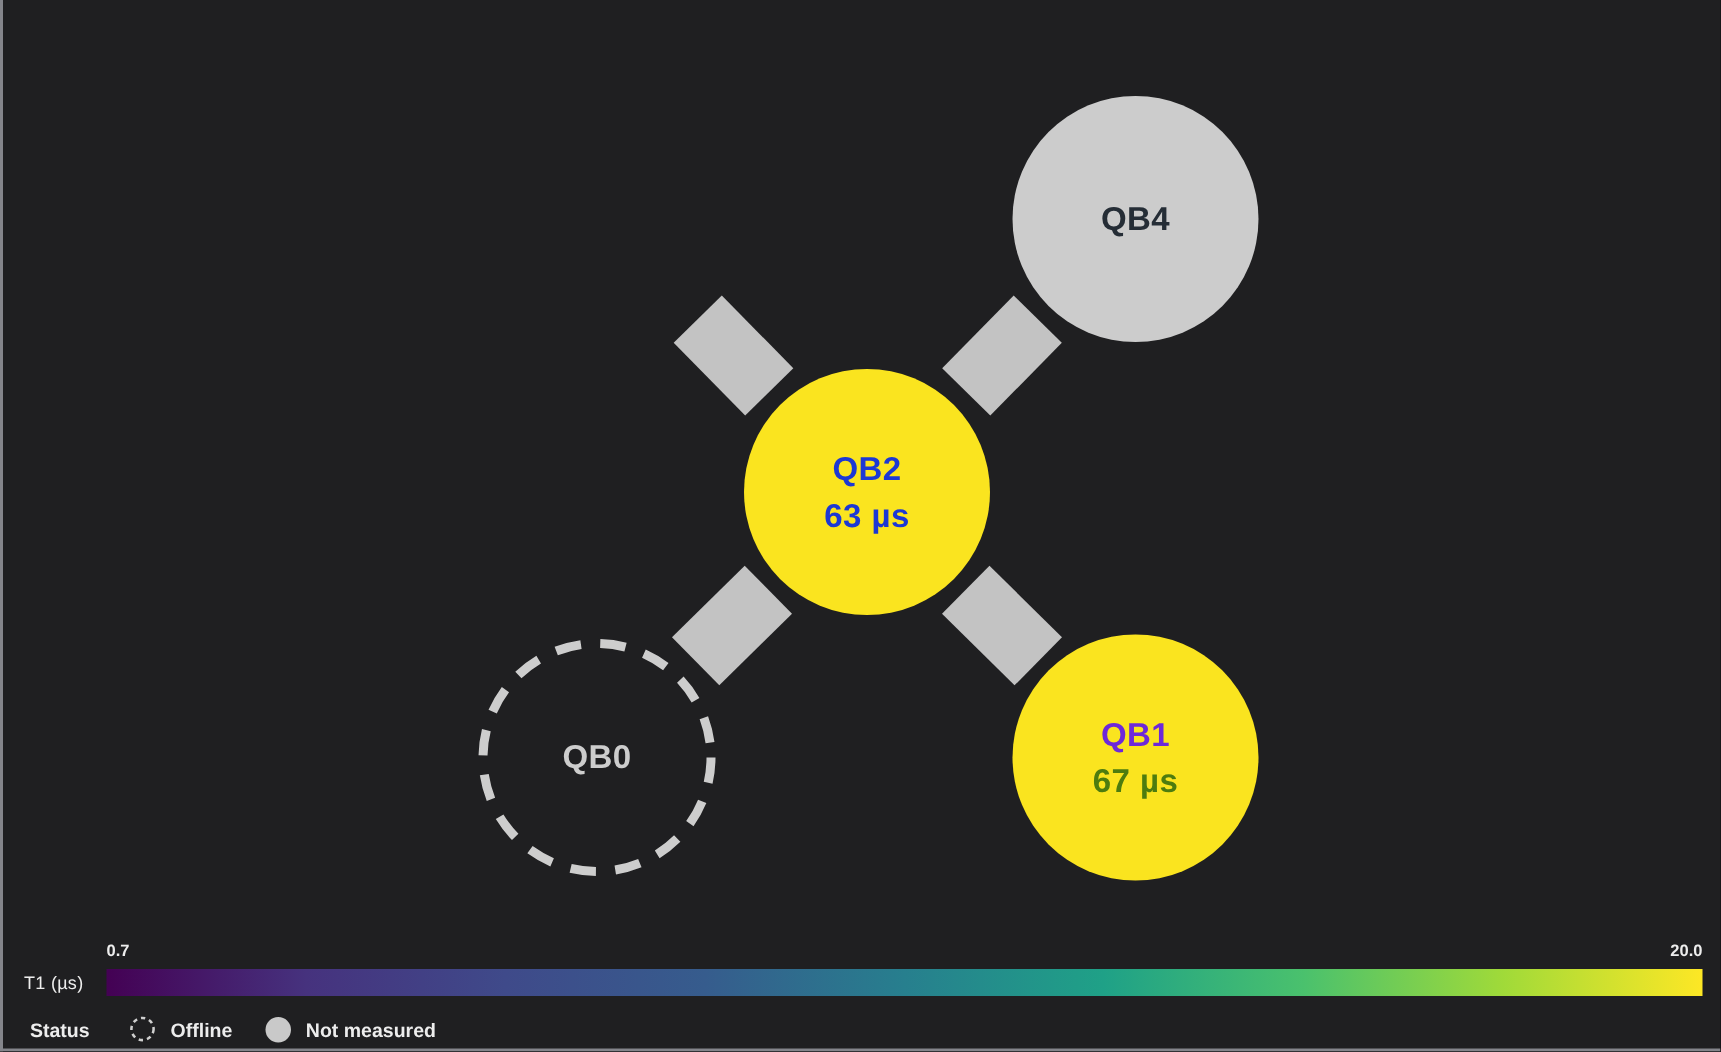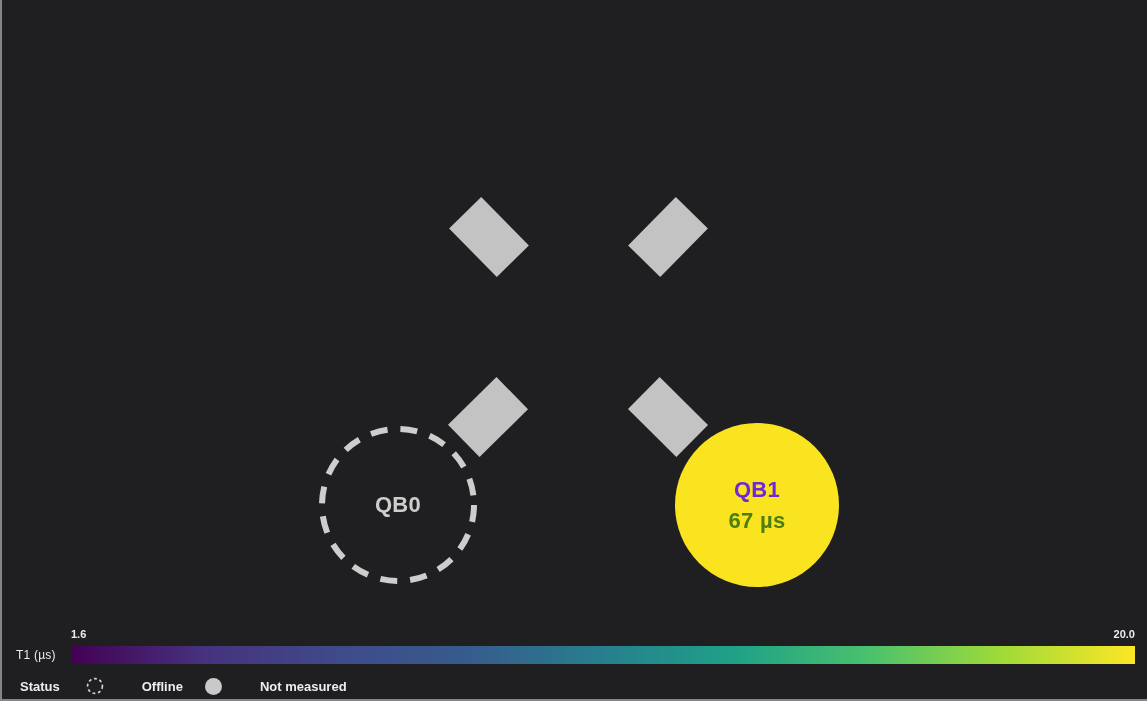--- a/index.html
+++ b/index.html
@@ -65,32 +65,32 @@
   
   .status-row{
     position:absolute; left:18px; top:676px;
     display:flex; align-items:center; height:20px;
   }
   .status-title{
     font-size:13px; font-weight:700; color:#EDEDED; margin-right:26px;
   }
   .status-item{ display:flex; align-items:center; margin-right:22px; }
   .status-item .s-icon{ margin-right:10px; display:inline-flex; }
-  .status-item .s-label{ font-size:13px; font-weight:700; color:#EDEDED;margin-left:28px; }
+  .status-item .s-label{ font-size:13px; font-weight:700; color:#EDEDED; }
   .s-dot{
     width:17px; height:17px; border-radius:50%; background:#C9C9C9; display:inline-block;
   }
 </style>
 </head>
 <body>
 
 <div class="panel" id="stage">
 
   <span class="cb-title">T1 (µs)</span>
-  <span class="cb-tick-min">1.6</span>
+  <span class="cb-tick-min">0.7</span>
   <span class="cb-tick-max">20.0</span>
   <div class="cb-gradient"></div>
 
   <div class="status-row">
     <span class="status-title">Status</span>
     <span class="status-item">
       <span class="s-icon">
         <svg width="18" height="18" viewBox="0 0 18 18">
           <circle cx="9" cy="9" r="7.4" fill="none" stroke="#CFCFCF" stroke-width="1.7" stroke-dasharray="2.9 2.7"></circle>
         </svg>
@@ -101,20 +101,27 @@
       <span class="s-icon">
           <span class="s-dot"></span>
         </span>
       <span class="s-label">Not measured</span>
     </span>
   </div>
 <div class="coupler" style="width: 68px; height: 45px; left: 486.5px; top: 237px; background: rgb(195, 195, 195); transform: translate(-50%, -50%) rotate(45.4761deg);"></div>
     <div class="coupler" style="width: 68px; height: 45px; left: 665.5px; top: 237px; background: rgb(195, 195, 195); transform: translate(-50%, -50%) rotate(134.524deg);"></div>
     <div class="coupler" style="width: 68px; height: 45px; left: 486px; top: 416.5px; background: rgb(195, 195, 195); transform: translate(-50%, -50%) rotate(-44.5185deg);"></div>
     <div class="coupler" style="width: 68px; height: 45px; left: 665.5px; top: 416.5px; background: rgb(195, 195, 195); transform: translate(-50%, -50%) rotate(-135.322deg);"></div>
+    <div class="qubit not_measured" style="left: 755px; top: 146px; background: rgb(204, 204, 204);">
+      <div class="q-label" style="color: rgb(37, 45, 54);">QB4</div>
+    </div>
+    <div class="qubit measured" style="left: 576px; top: 328px; background: rgb(250, 228, 31);">
+      <div class="q-label" style="color: rgb(28, 56, 212);">QB2</div>
+      <div class="q-value" style="color: rgb(28, 56, 212);">63 µs</div>
+    </div>
     <div class="qubit offline" style="left: 396px; top: 505px;">
       <svg class="dash-ring" width="164" height="164" viewBox="0 0 164 164">
         <circle cx="82" cy="82" r="76" fill="none" stroke="#CDCDCD" stroke-width="6" stroke-dasharray="17 13"></circle>
       </svg>
       <div class="q-label" style="color: rgb(205, 205, 205); text-align: right;">QB0</div>
     </div>
     <div class="qubit measured" style="left: 755px; top: 505px; background: rgb(250, 228, 31);">
       <div class="q-label" style="color: #6d28d9;">QB1</div>
       <div class="q-value" style="color: #4d7c0f;">67 µs</div>
     </div>

